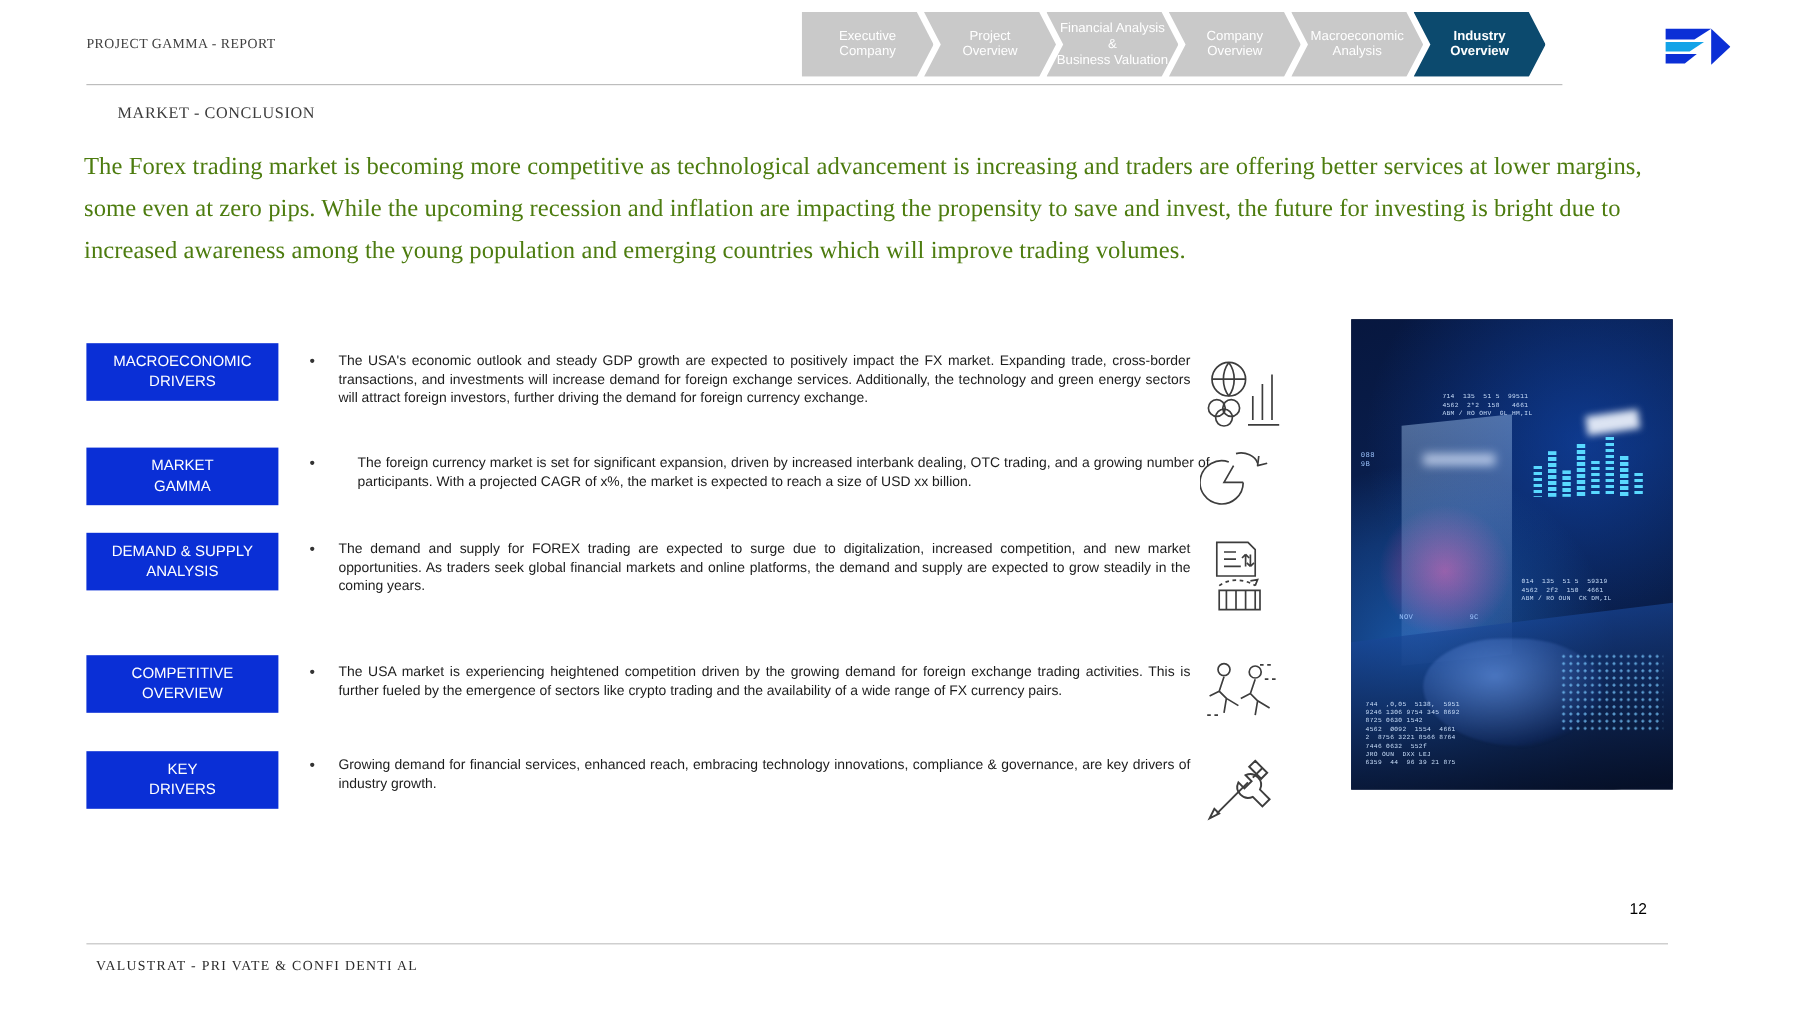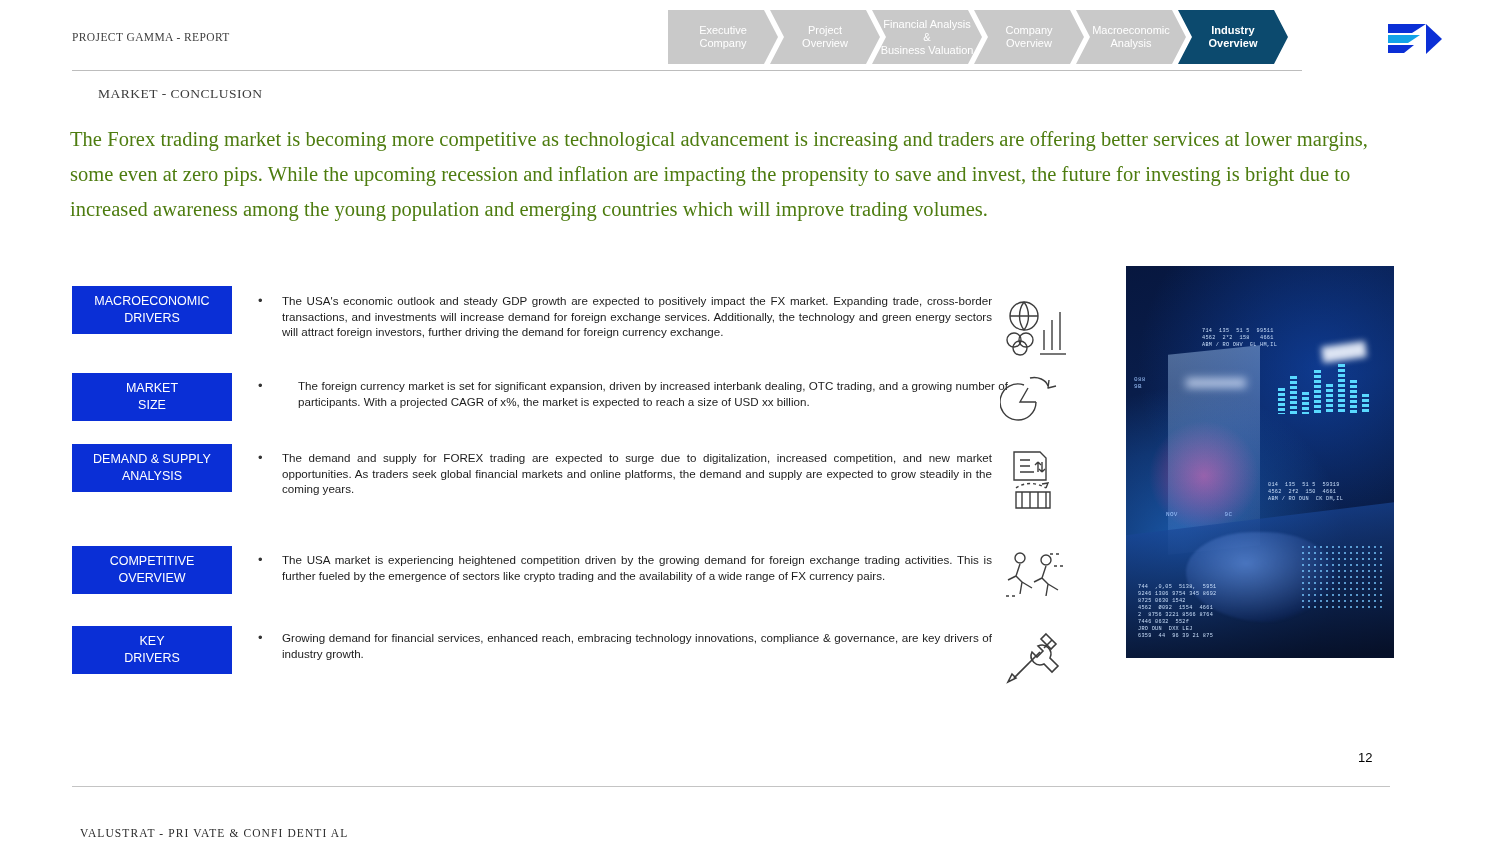--- a/index.html
+++ b/index.html
@@ -268,21 +268,20 @@
     background: #c4c4c4;
   }
   .footer-text {
     position: absolute;
     left: 80px;
     top: 799px;
     font-size: 11.5px;
     letter-spacing: 1.1px;
     color: #2b2b2b;
     font-family: "Liberation Serif", serif;
-    margin-top: 28px;
   }
   .page-no {
     position: absolute;
     left: 1358px;
     top: 750px;
     font-size: 13px;
     color: #000000;
     font-family: "Liberation Sans", sans-serif;
   }
 
@@ -367,21 +366,21 @@
           <circle cx="20" cy="52" r="7"></circle>
         <path d="M44 54V34M52 54V24M60 54V16"></path>
         <path d="M40 58h26"></path>
       </svg>
     </div>
   </div>
 
   <div class="row">
     <div class="pill" style="left:72px; top:95px;">
       <span>MARKET</span><br>
-      <span>SIZE</span>
+      <span>GAMMA</span>
     </div>
     <div class="bullet-dot" style="left:258px; top:100px;">•</div>
     <div class="bullet-text" style="left:282px; top:100px;margin-left:16px;">The foreign currency market is set for significant expansion, driven by increased interbank dealing, OTC trading, and a growing number of participants. With a projected CAGR of x%, the market is expected to reach a size of USD xx billion.</div>
     <div class="row-icon" style="left:1000px; top:92px;">
       <svg viewBox="0 0 70 64" width="70" height="64" fill="none" stroke="#3d3d3d" stroke-width="1.4">
         <path d="M36 32a18 18 0 1 1-12-17"></path>
         <path d="M36 32H20l8-14"></path>
         <path d="M30 8c8-2 16 2 18 8"></path>
         <path d="M49 10l-1 8 8-2" stroke-linejoin="round"></path>
       </svg>

